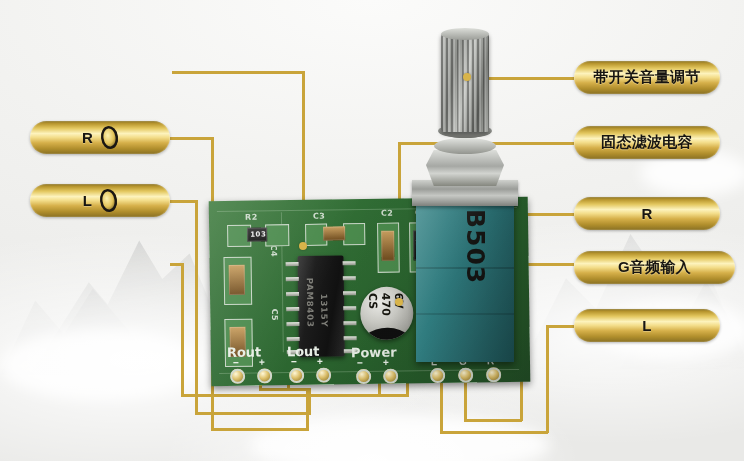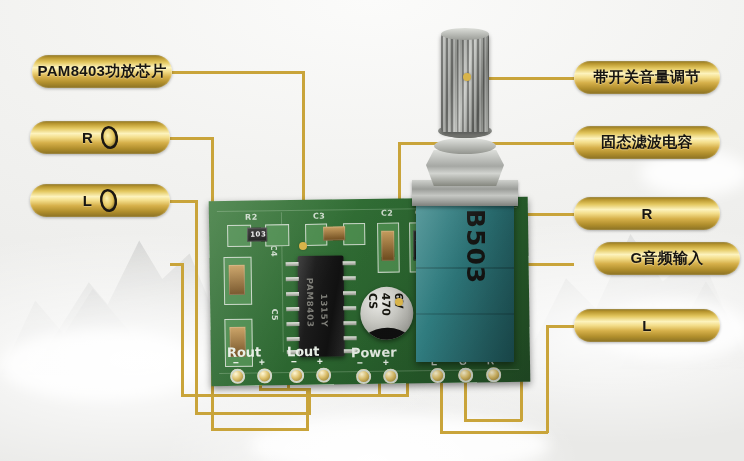--- a/index.html
+++ b/index.html
@@ -297,23 +297,20 @@
     <div class="pot-ring"></div>
     <div class="pot-shaft-base"></div>
     <div class="pot-shaft"></div>
     <div class="pot-shaft-top"></div>
   </div>
 
   <div class="dot" style="left:299px;top:242px;"></div>
   <div class="dot" style="left:395px;top:298px;"></div>
   <div class="dot" style="left:463px;top:73px;"></div>
 
-  <div class="pill" style="left:32px;top:55px;width:140px;">
-    <span>PAM8403功放芯片</span>
-  </div>
 
   <div class="pill" style="left:30px;top:121px;width:140px;">
     <span>R</span>
     <span class="spk"></span>
   </div>
 
   <div class="pill" style="left:30px;top:184px;width:140px;">
     <span>L</span>
     <span class="spk"></span>
   </div>
@@ -324,21 +321,21 @@
   </div>
 
   <div class="pill" style="left:574px;top:61px;width:146px;">
     <span>带开关音量调节</span>
   </div>
 
   <div class="pill" style="left:574px;top:197px;width:146px;">
     <span>R</span>
   </div>
 
-  <div class="pill" style="left:574px;top:242px;width:146px;margin-left:20px;">
+  <div class="pill" style="left:574px;top:251px;width:161px;">
     <span>G音频输入</span>
   </div>
 
   <div class="pill" style="left:574px;top:309px;width:146px;">
     <span>L</span>
   </div>
 
 </div>
 
 </body></html>

